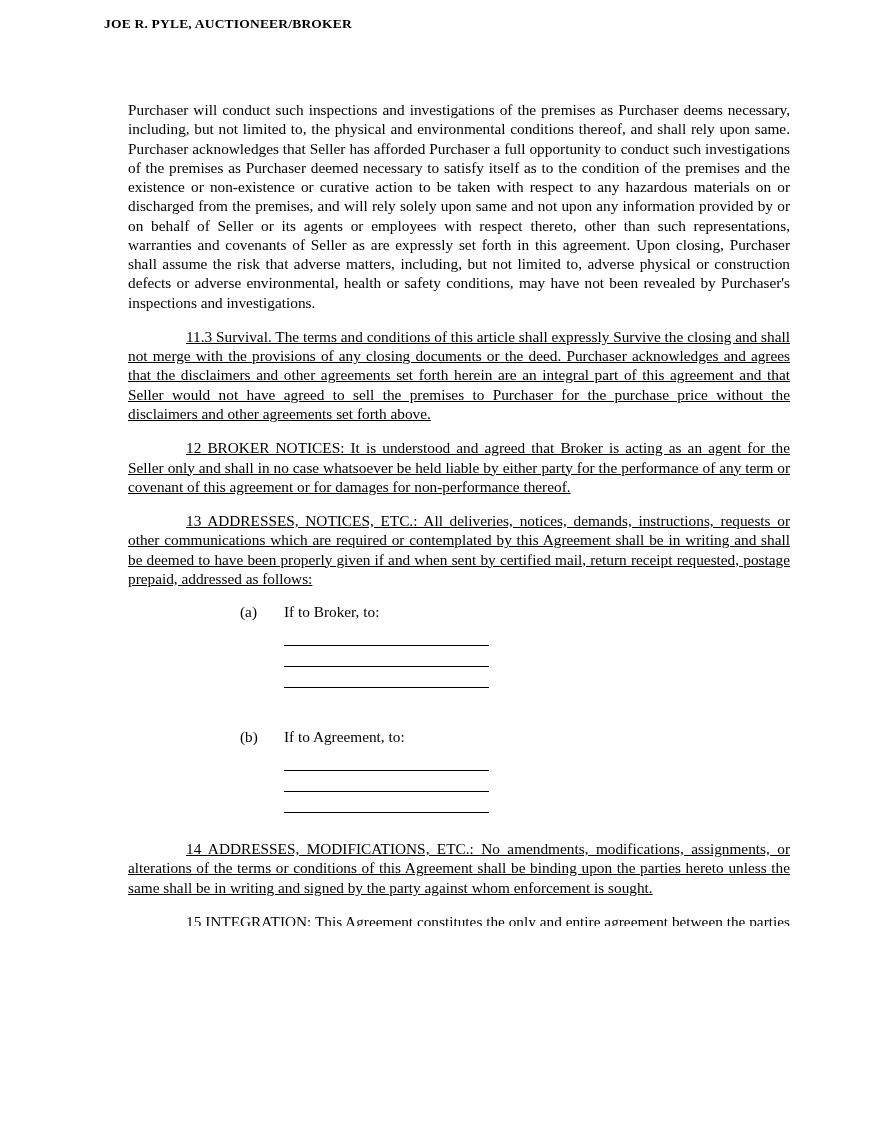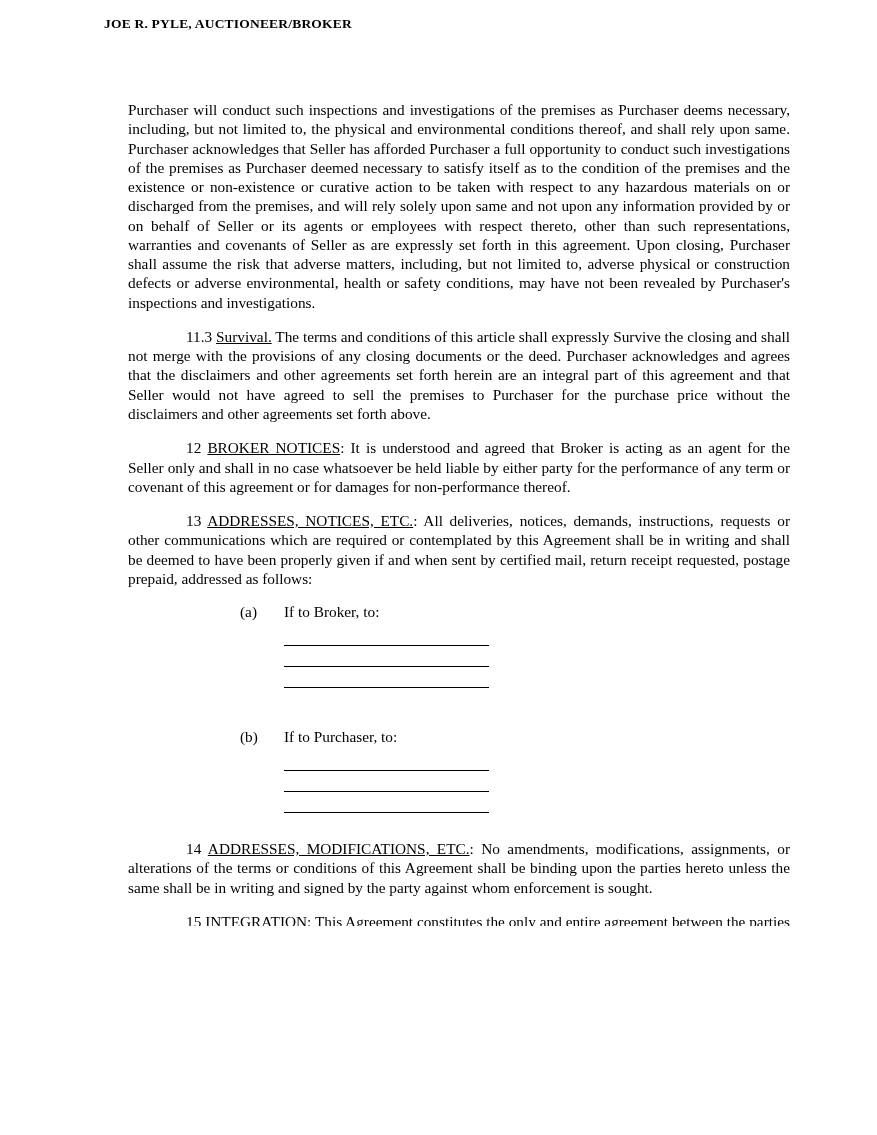--- a/index.html
+++ b/index.html
@@ -39,20 +39,21 @@
     margin: 0 0 0 0;
     font-size: 15.3px;
     line-height: 1.26;
     text-align: justify;
   }
   .para {
     margin-bottom: 15px;
   }
   .indent {
     text-indent: 58px;
+    text-decoration: underline;
   }
   .u {
     text-decoration: underline;
   }
   .addr-block {
     margin-top: 14px;
     margin-bottom: 8px;
   }
   .addr-row {
     display: flex;
@@ -143,21 +144,21 @@
         <div class="line"></div>
         <div class="line"></div>
       </div>
     </div>
 
     <div class="spacer-b"></div>
 
     <div class="addr-block">
       <div class="addr-row">
         <span class="addr-label">(b)</span>
-        <span class="addr-text">If to Purchaser, to:</span>
+        <span class="addr-text">If to Agreement, to:</span>
       </div>
       <div class="lines">
         <div class="line"></div>
         <div class="line"></div>
         <div class="line"></div>
       </div>
     </div>
 
     <div class="spacer-b"></div>
 

